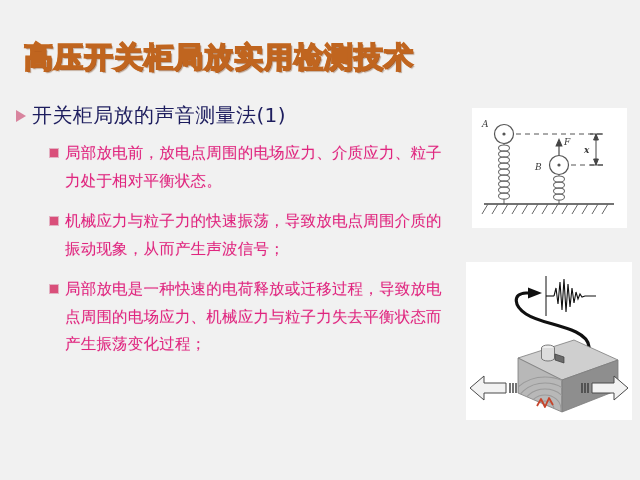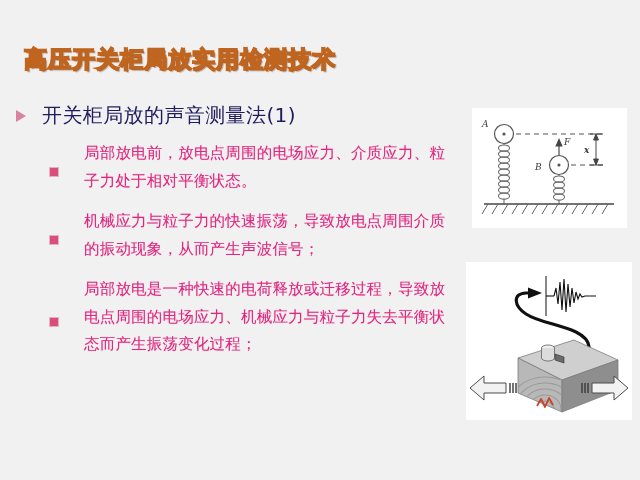--- a/index.html
+++ b/index.html
@@ -24,22 +24,22 @@
 
   
   .title-block {
     position: absolute;
     left: 24px;
     top: 38px;
     width: 420px;
     height: 46px;
   }
   .title-text {
-    font-family: Liberation Serif, serif;
-    font-size: 23px;
+    font-family: Liberation Mono, monospace;
+    font-size: 29px;
     font-weight: bold;
     letter-spacing: 1px;
     line-height: 44px;
     white-space: nowrap;
     color: #fdf0e0;
     -webkit-text-stroke: 1.6px #c0651f;
     text-shadow:
        1px 1px 0 #a8541a,
        2px 2px 1px rgba(120,60,15,0.45),
       -0.5px -0.5px 0 #e08a3c;
@@ -47,21 +47,21 @@
     -webkit-background-clip: text;
   }
 
   
   .sub-row {
     position: absolute;
     left: 16px;
     top: 102px;
     display: flex;
     align-items: center;
-    gap: 16px;
+    gap: 6px;
   }
   .arrow-bullet {
     width: 0;
     height: 0;
     border-top: 6px solid transparent;
     border-bottom: 6px solid transparent;
     border-left: 10px solid #d4718f;
     flex: none;
     opacity: .85;
   }
@@ -74,22 +74,22 @@
 
   
   .bullets {
     position: absolute;
     left: 50px;
     top: 140px;
     width: 400px;
   }
   .bullet-item {
     display: flex;
-    align-items: center;
-    gap: 26px;
+    align-items: flex-start;
+    gap: 7px;
     margin-bottom: 13px;
   }
   .sq-bullet {
     width: 8px;
     height: 8px;
     background: #d94f7a;
     margin-top: 9px;
     flex: none;
     box-shadow: 0 0 0 1px rgba(200,60,110,.35);
   }

